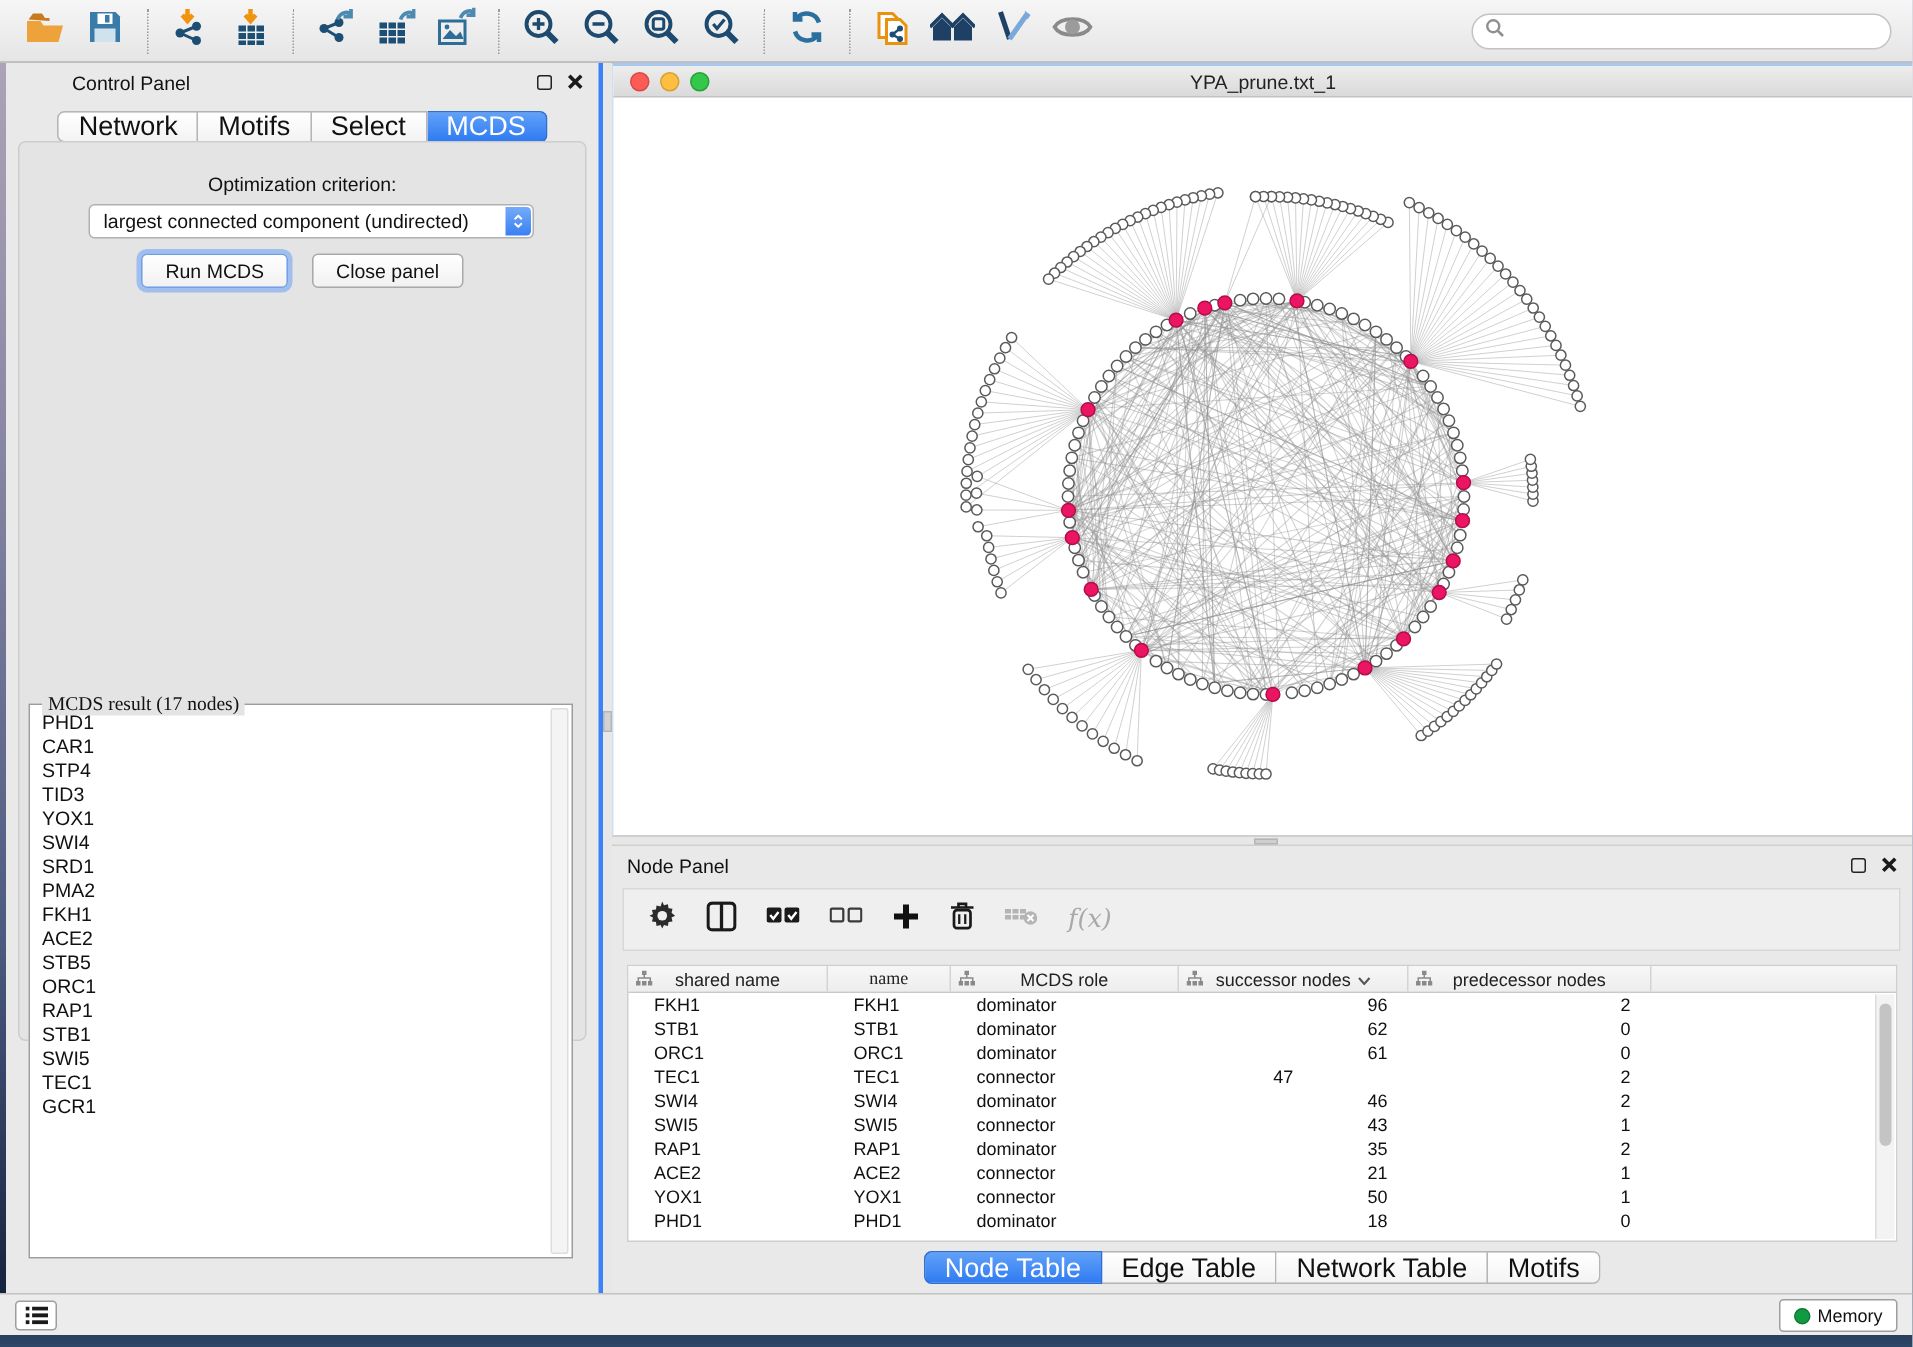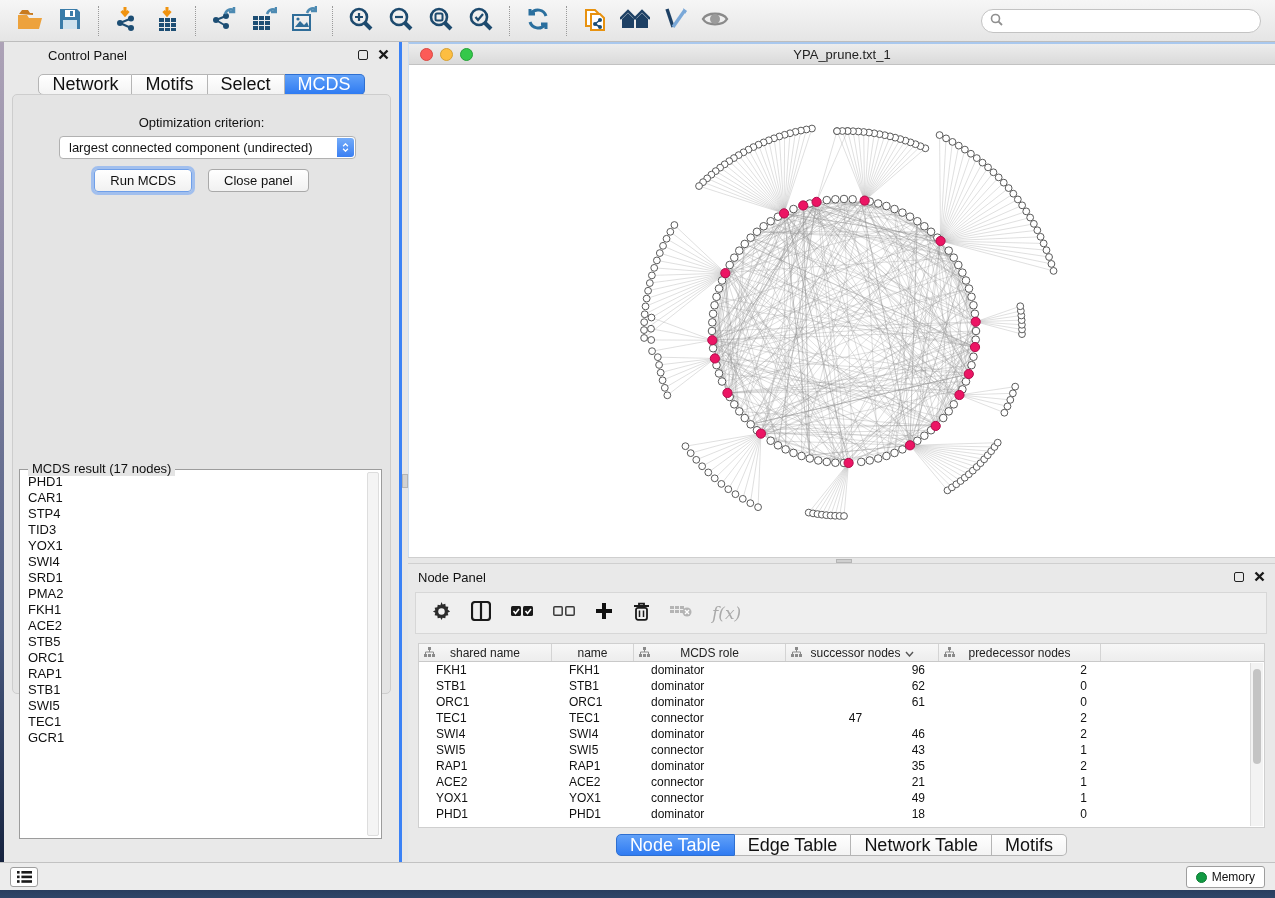--- a/index.html
+++ b/index.html
@@ -36,21 +36,21 @@
     border:1px solid #b1b1b1; border-radius:4px; font-size:13px; line-height:21px; padding-left:9px; color:#111;margin-left:12px; }
   .mac-select .stepper { position:absolute; right:1px; top:1px; bottom:1px; width:17px; border-radius:0 3px 3px 0;
     background:linear-gradient(#74acf9,#3a7ff3); display:flex; flex-direction:column; align-items:center; justify-content:center; gap:1px; }
   .chev { width:7px; height:4px; fill:none; stroke:#fff; stroke-width:1.6; }
   .btn-row { position:absolute; top:74px; left:0; right:0; display:flex; justify-content:center; gap:16px; }
   .mac-btn { height:23px; padding:0 15px; font-size:13px; color:#111; background:linear-gradient(#ffffff,#f1f1f1);
     border:1px solid #a9a9a9; border-radius:4px; line-height:21px; }
   .mac-btn.focused { border-color:#6f9fe8; box-shadow:0 0 0 3px rgba(106,160,245,.55); }
   .group-box { position:absolute; top:374px; left:6px; right:8px; height:370px;
     border:1px solid #9c9c9c; background:#fff; }
-  .group-legend { position:absolute; top:-9px; left:8px; background:#e4e4e4; padding:0 4px; font-size:13px; color:#111; }
+  .group-legend { position:absolute; top:-9px; left:8px; background:#e4e4e4; padding:0 4px; font-size:13px; color:#111;font-family:Liberation Serif, serif; }
   .mcds-list { position:absolute; inset:4px 16px 4px 6px; overflow:hidden; }
   .mcds-item { font-size:13px; line-height:16px; color:#111; padding-left:2px; }
   .list-scroll { position:absolute; top:2px; bottom:2px; right:2px; width:12px; background:#f4f4f4; border:1px solid #ddd; border-radius:2px; }
 
   
   .v-splitter { left:402px; top:42px; width:6px; height:820px; background:#e7e7e7; }
   .v-splitter .grip { position:absolute; top:432px; left:0; width:6px; height:14px; background:#d2d2d2; border:1px solid #b5b5b5; }
   .h-splitter { left:408px; top:557px; width:867px; height:7px; background:#e7e7e7; border-top:1px solid #cfcfcf; border-bottom:1px solid #cfcfcf; }
   .h-splitter .grip { position:absolute; left:428px; top:1px; width:16px; height:4px; background:#cfcfcf; border:1px solid #b5b5b5; }
 
@@ -1134,21 +1134,21 @@
               <g fill="#8a8a8a">
                 <rect x="4" y="0" width="3" height="3"></rect>
                 <rect x="0" y="7" width="3" height="3"></rect>
                 <rect x="4" y="7" width="3" height="3"></rect>
                 <rect x="8" y="7" width="3" height="3"></rect>
               </g>
               <path d="M1.5 7V5h8v2M5.5 3v2" stroke="#8a8a8a" fill="none"></path>
             </svg></span>
           <span>shared name</span>
         </div>
-        <div class="th" style="width: 82px;">
+        <div class="th" style="width: 82px; font-family: Liberation Serif, serif;">
           <span>name</span>
         </div>
         <div class="th" style="width: 152px;">
           <span class="colicon"><svg width="11" height="11" viewBox="0 0 11 11">
               <g fill="#8a8a8a">
                 <rect x="4" y="0" width="3" height="3"></rect>
                 <rect x="0" y="7" width="3" height="3"></rect>
                 <rect x="4" y="7" width="3" height="3"></rect>
                 <rect x="8" y="7" width="3" height="3"></rect>
               </g>
@@ -1238,21 +1238,21 @@
           <div class="td" style="width: 133px; padding-left: 17px;">ACE2</div>
           <div class="td" style="width: 82px; padding-left: 17px;">ACE2</div>
           <div class="td" style="width: 152px; padding-left: 17px;">connector</div>
           <div class="td" style="width: 153px; text-align: right; padding-right: 14px;">21</div>
           <div class="td" style="width: 162px; text-align: right; padding-right: 14px;">1</div>
         </div>
         <div class="trow">
           <div class="td" style="width: 133px; padding-left: 17px;">YOX1</div>
           <div class="td" style="width: 82px; padding-left: 17px;">YOX1</div>
           <div class="td" style="width: 152px; padding-left: 17px;">connector</div>
-          <div class="td" style="width: 153px; text-align: right; padding-right: 14px;">49</div>
+          <div class="td" style="width: 153px; text-align: right; padding-right: 14px;">50</div>
           <div class="td" style="width: 162px; text-align: right; padding-right: 14px;">1</div>
         </div>
         <div class="trow">
           <div class="td" style="width: 133px; padding-left: 17px;">PHD1</div>
           <div class="td" style="width: 82px; padding-left: 17px;">PHD1</div>
           <div class="td" style="width: 152px; padding-left: 17px;">dominator</div>
           <div class="td" style="width: 153px; text-align: right; padding-right: 14px;">18</div>
           <div class="td" style="width: 162px; text-align: right; padding-right: 14px;">0</div>
         </div>
       </div>

